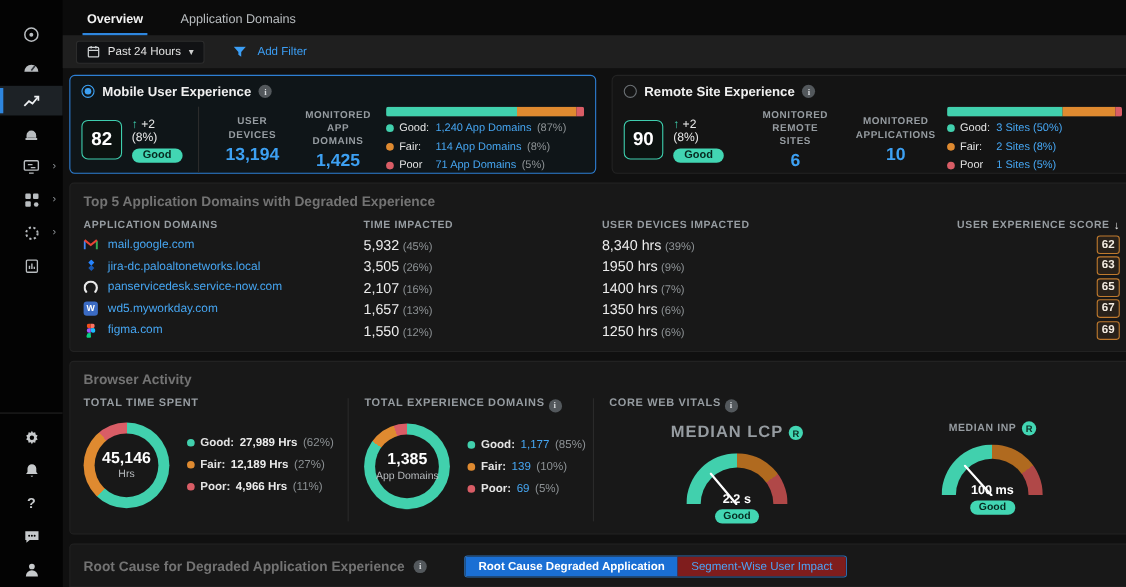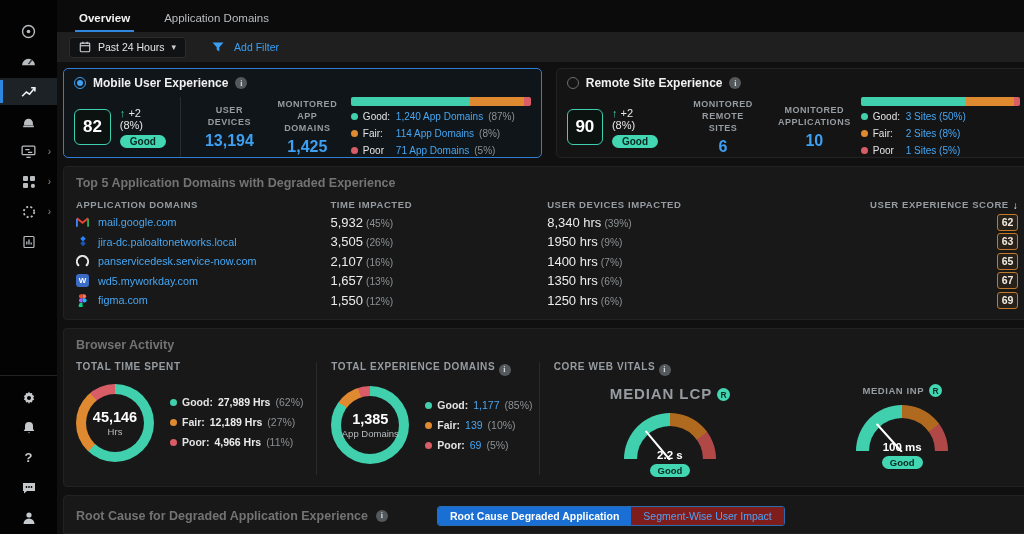--- a/index.html
+++ b/index.html
@@ -107,21 +107,21 @@
   .gauge-wrap { width:92px; height:47px; position:relative; overflow:hidden; margin-top:8px; }
   .gauge-arc { width:92px; height:92px; border-radius:50%; position:absolute; top:0; left:0; }
   .gauge-arc::before { content:""; position:absolute; inset:13px; border-radius:50%; background:#181818; }
   .needle { position:absolute; left:50%; bottom:0; width:2px; height:38px; background:#fff; transform-origin:50% 100%; z-index:2; border-radius:1px; }
   .gauge-val { position:absolute; bottom:-1px; left:0; right:0; text-align:center; font-size:11.5px; font-weight:700; color:#fff; z-index:3; }
   .gauge-block .pill { margin-top:4px; font-size:9.5px; padding:1px 8px; }
 
   
   .rc-panel { position:relative; flex:1; border-radius:4px 4px 0 0; overflow:hidden; padding-top:10px; }
   .rc-head { display:flex; align-items:center; gap:8px; }
-  .rc-btns { display:flex; margin-left:41px; border:1px solid #2b6cb0; border-radius:3px; overflow:hidden; }
+  .rc-btns { display:flex; margin-left:26px; border:1px solid #2b6cb0; border-radius:3px; overflow:hidden; }
   .rc-btn { font-size:10.5px; padding:3px 12px; cursor:pointer; }
   .rc-btn.active { background:#1a6fd4; color:#fff; font-weight:700; }
   .rc-btn.inactive { background:#7f1d1d; color:#4da3f5; }
 </style>
 </head>
 <body>
 
 <div class="app">
 
   <div class="sidebar">

